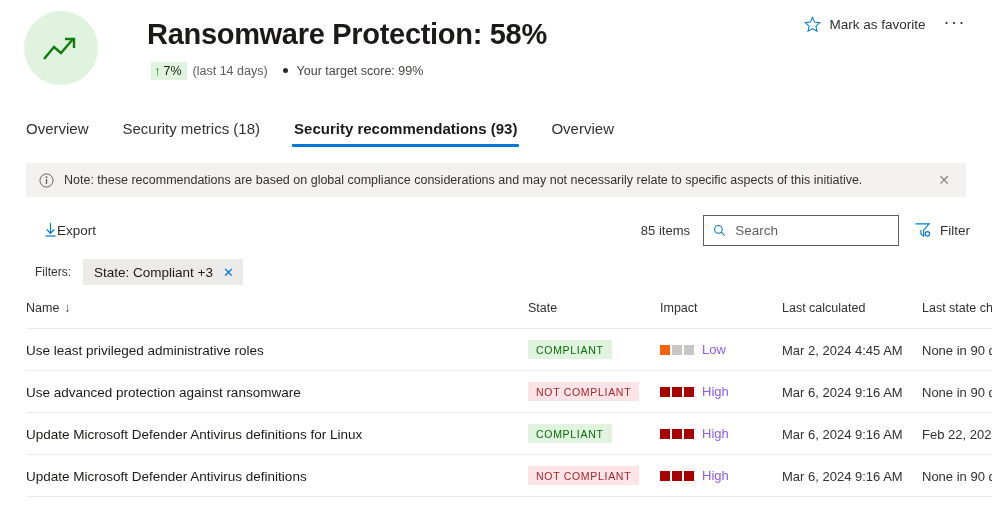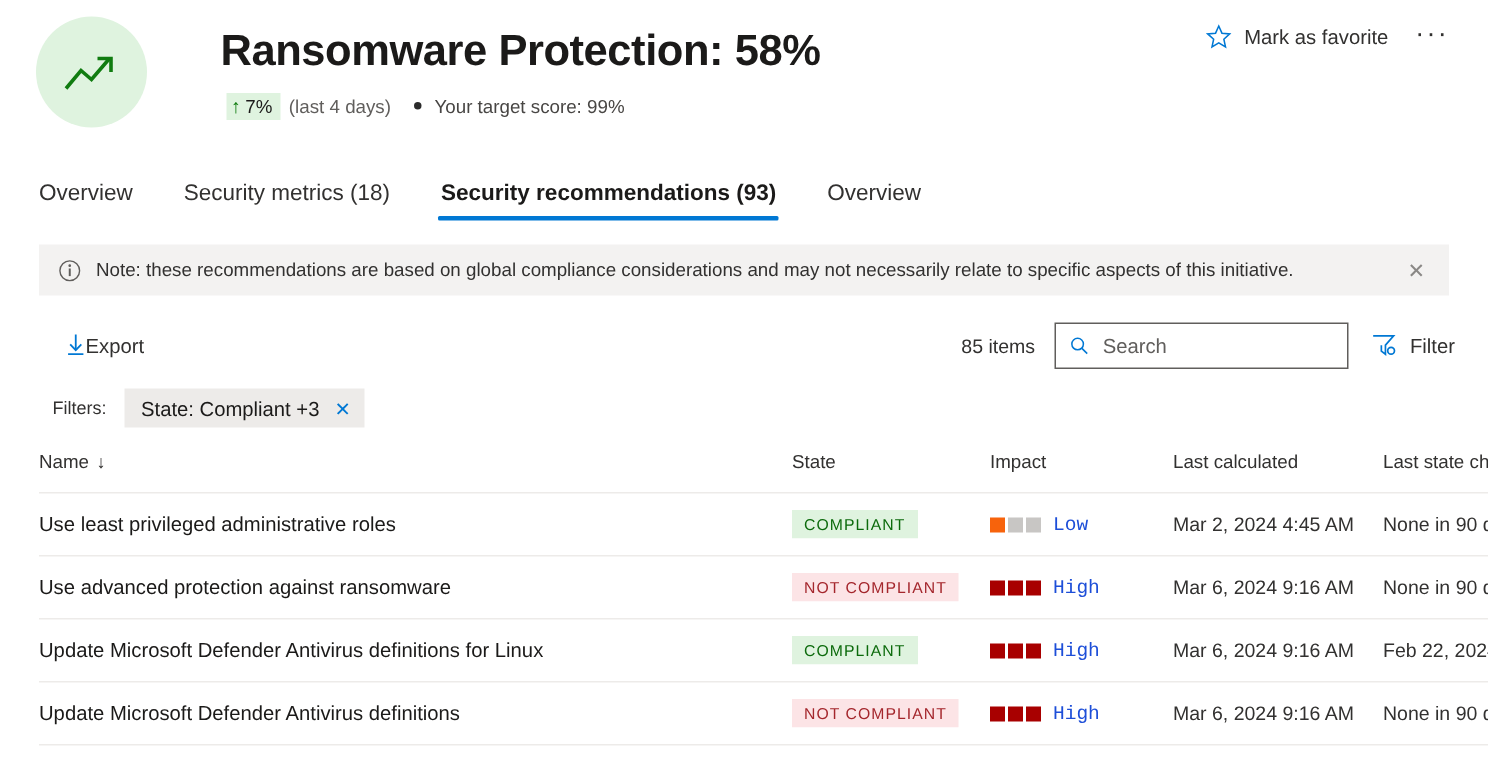--- a/index.html
+++ b/index.html
@@ -286,42 +286,42 @@
 
   .impact {
     display: flex;
     align-items: center;
     gap: 8px;
   }
   .bars { display: flex; gap: 2px; }
   .bar { width: 10px; height: 10px; background: #c8c6c4; }
   .bar.low { background: #f7630c; }
   .bar.high { background: #a80000; }
-  .impact-label { font-size: 13px; color: #1d4ed8; font-family: Liberation Mono, monospace; }
+  .impact-label { font-size: 13px; color: #8b5cf6; }
   .cell-date { font-size: 13px; color: #323130; }
 </style>
 </head>
 <body>
 
 <div class="header">
   <div class="score-badge">
     <svg width="40" height="28" viewBox="0 0 40 28">
       <polyline points="3,25 13,13 20,19 32,5" fill="none" stroke="#107c10" stroke-width="2.4"></polyline>
       <polyline points="24,5 33,5 33,14" fill="none" stroke="#107c10" stroke-width="2.4"></polyline>
     </svg>
   </div>
 
   <div class="header-text">
     <div class="page-title">Ransomware Protection: 58%</div>
     <div class="subline">
       <span class="trend-pill">
         <span class="trend-arrow">↑</span>
         <span>7%</span>
       </span>
-      <span class="sub-sep">(last 4 days)</span>
+      <span class="sub-sep">(last 14 days)</span>
       <span class="dot-sep"></span>
       <span>Your target score: 99%</span>
     </div>
   </div>
 
   <div class="header-actions">
     <button class="fav-button">
       <svg width="17" height="17" viewBox="0 0 20 20">
         <polygon points="10,1.6 12.5,7.2 18.6,7.8 14,11.9 15.3,18 10,14.8 4.7,18 6,11.9 1.4,7.8 7.5,7.2" fill="none" stroke="#0078d4" stroke-width="1.2"></polygon>
       </svg>

